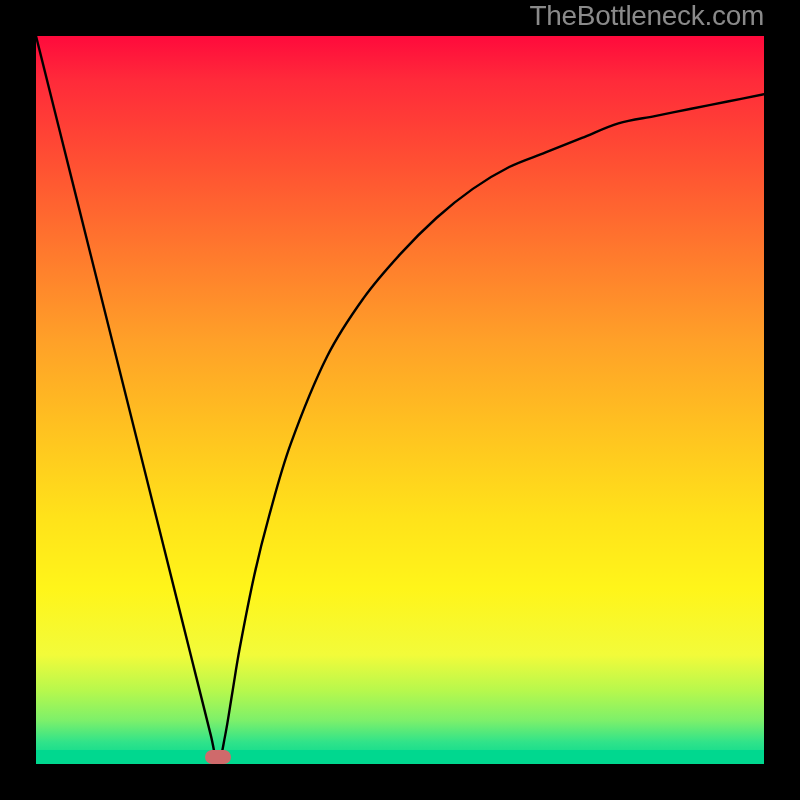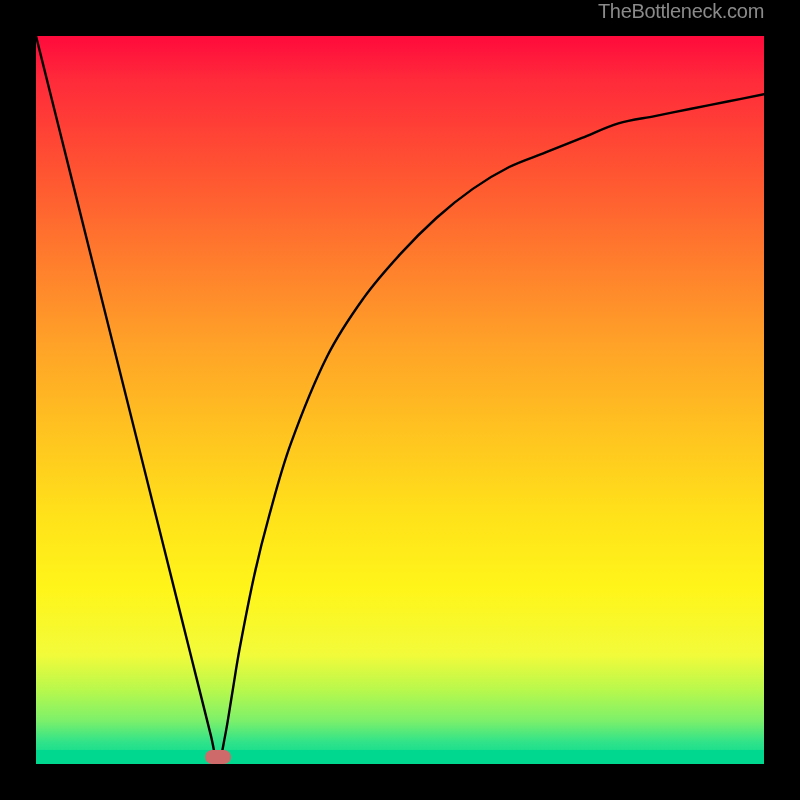--- a/index.html
+++ b/index.html
@@ -55,21 +55,21 @@
   }
   .curve-svg {
     position: absolute;
     inset: 0;
   }
   .watermark {
     position: absolute;
     top: 0;
     right: 36px;
     color: #8a8a8a;
-    font-size: 20px;
+    font-size: 28px;
     letter-spacing: -0.3px;
     font-weight: 500;
     user-select: none;
   }
   .marker {
     position: absolute;
     width: 26px;
     height: 14px;
     border-radius: 8px;
     background: #cf6a6b;

